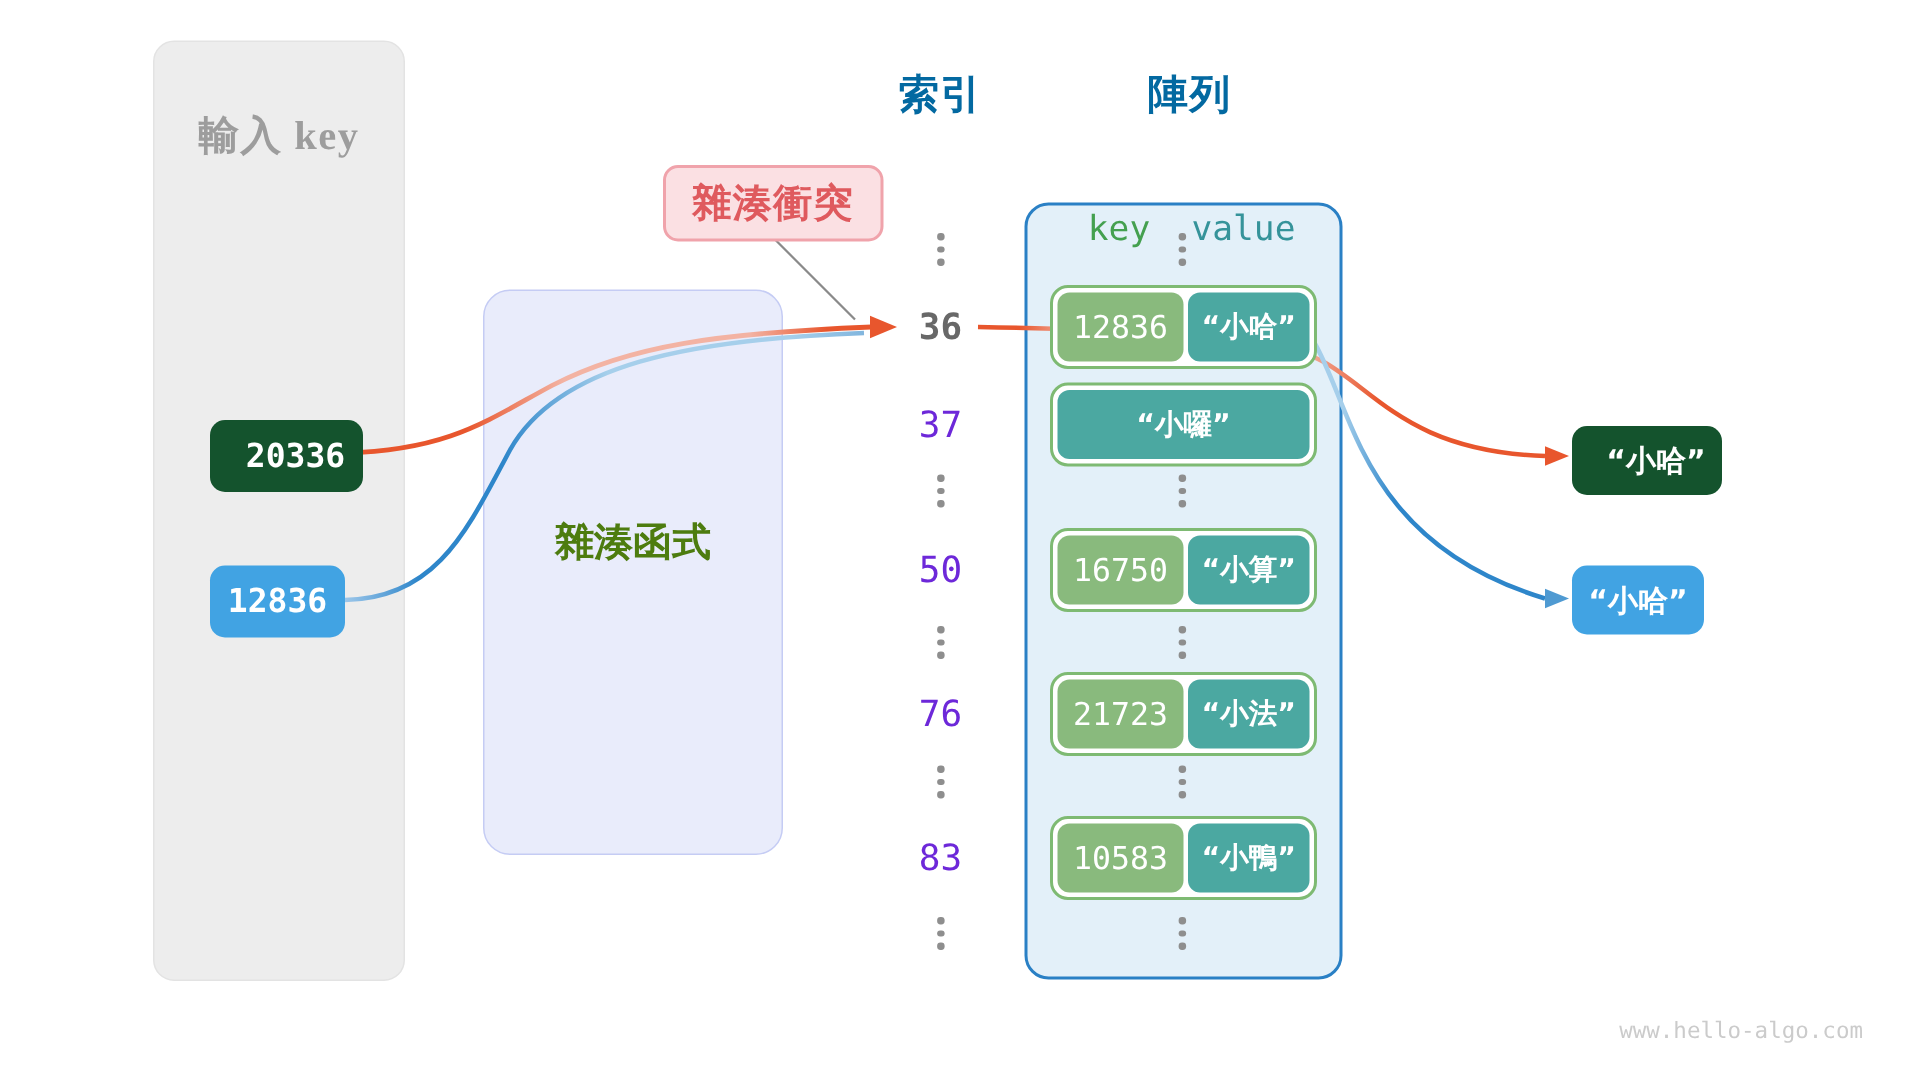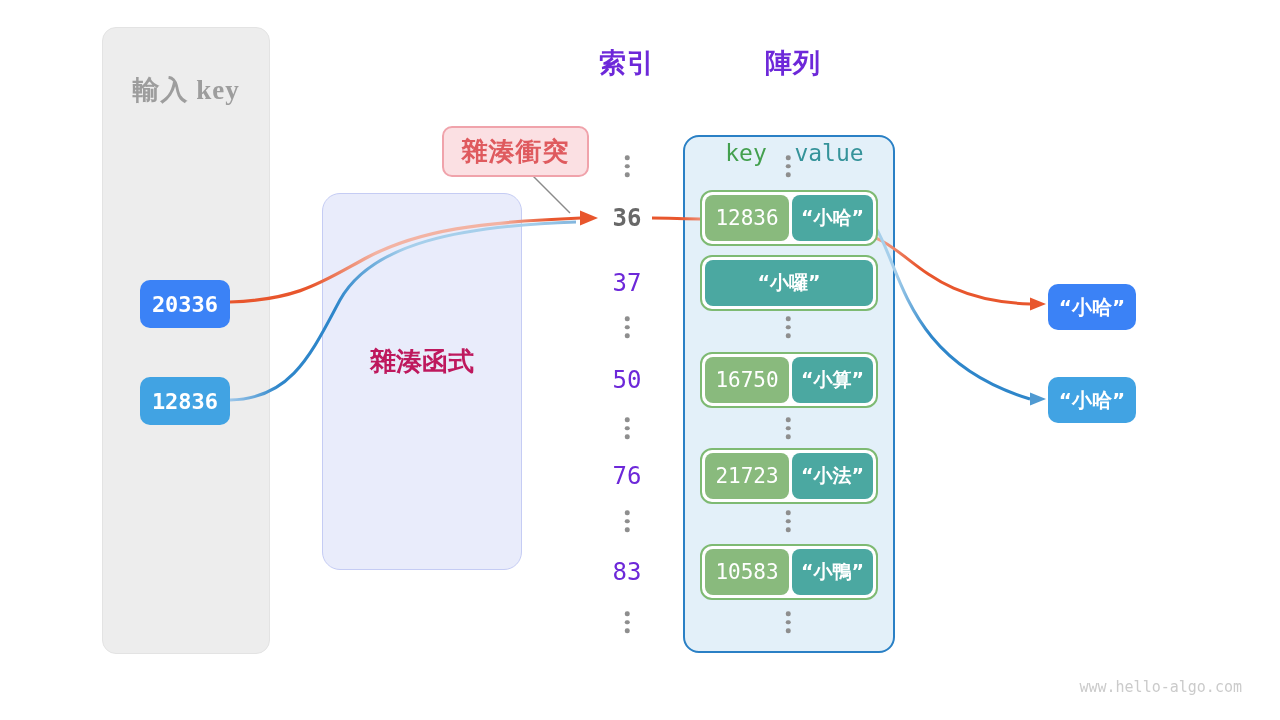--- a/index.html
+++ b/index.html
@@ -19,39 +19,39 @@
     font-weight:bold;font-size:27px;color:#9d9d9d;letter-spacing:1px;
   }
 
   
   .hash-box{
     position:absolute;left:322px;top:193px;width:198px;height:375px;
     background:#e9ecfb;border:1.5px solid #c5ccf4;border-radius:18px;z-index:0;
   }
   .hash-name{
     position:absolute;left:0;right:0;top:150px;text-align:center;
-    color:#be185d;font-weight:bold;font-size:26px;
+    color:#4d7c0f;font-weight:bold;font-size:26px;
   }
   .hash-formula{
     position:absolute;left:0;right:0;top:198px;text-align:center;
     color:#3a4fd0;font-size:21px;
   }
 
   
   .collision{
     position:absolute;left:442px;top:110px;width:143px;height:47px;
     background:#fbe0e3;border:2px solid #f0a3ab;border-radius:10px;
     display:flex;align-items:center;justify-content:center;
-    color:#df5a5e;font-weight:bold;font-size:26px;z-index:2;letter-spacing:1px;margin-top:16px;
+    color:#df5a5e;font-weight:bold;font-size:26px;z-index:2;letter-spacing:1px;
   }
 
   
   .col-title{
     position:absolute;top:45px;transform:translateX(-50%);
-    font-weight:bold;font-size:27px;color:#6d28d9;letter-spacing:1px;z-index:2;
+    font-weight:bold;font-size:27px;color:#0369a1;letter-spacing:1px;z-index:2;
   }
   .kv-header{
     position:absolute;top:94px;transform:translateX(-50%);
     font-size:23px;z-index:2;margin-top:46px;
   }
 
   
   .idx{
     position:absolute;transform:translate(-50%,-50%);
     font-size:24px;color:#6d28d9;z-index:2;
@@ -83,21 +83,21 @@
     color:#ffffff;
   }
   .cell.key{width:84px;background:#89ba7d;font-size:21px;}
   .cell.val{flex:1;background:#4ba8a1;font-size:19px;font-weight:bold;}
 
   
   .chip{
     position:absolute;border-radius:10px;display:flex;align-items:center;justify-content:center;
     color:#ffffff;z-index:2;
   }
-  .chip.orange{background:#3b82f6;}
+  .chip.orange{background:#14532d;padding-left:12px;}
   .chip.blue{background:#41a3e3;}
   .chip.key-chip{width:90px;height:48px;font-size:22px;font-weight:bold;}
   .chip.val-chip{width:88px;height:46px;font-size:20px;font-weight:bold;}
 
   .watermark{
     position:absolute;right:38px;top:678px;font-size:15px;color:#cbcbcb;z-index:2;
   }
 
   svg.wires{position:absolute;left:0;top:0;z-index:1;}
 </style>

